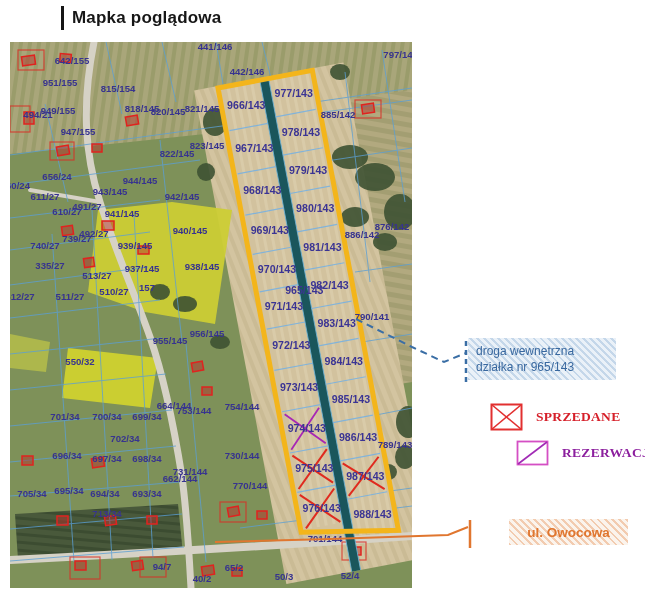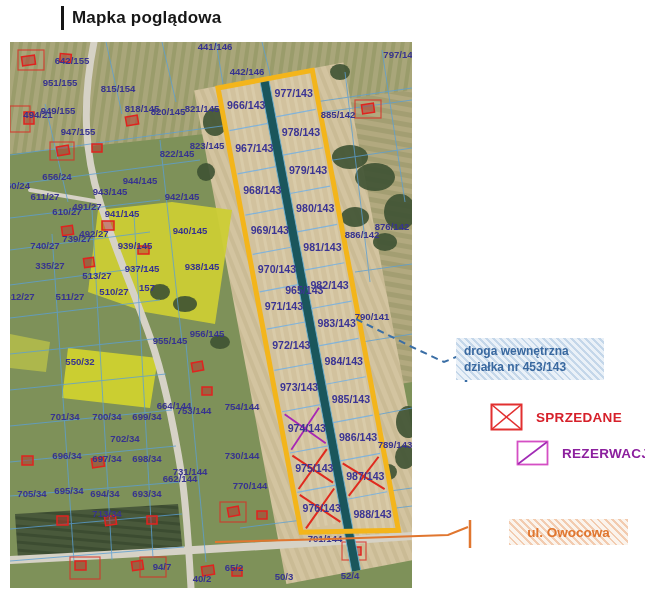--- a/index.html
+++ b/index.html
@@ -4,27 +4,27 @@
 <style>
   html,body{margin:0;padding:0;}
   body{width:645px;height:600px;background:#ffffff;position:relative;overflow:hidden;
        font-family:"Liberation Sans",sans-serif;}
   .title{position:absolute;left:13px;top:6px;border-left:3px solid #161616;padding-left:8px;
          font-size:17px;font-weight:bold;color:#161616;line-height:24px;letter-spacing:.2px;margin-left:48px;}
   #map{position:absolute;left:10px;top:42px;}
   #overlay{position:absolute;left:0;top:0;pointer-events:none;}
   #map text{font-family:"Liberation Sans",sans-serif;font-weight:bold;fill:#37338f;font-size:9.6px;}
   #map text.sl{font-size:10.6px;fill:#3b3494;}
-  .note{position:absolute;left:456px;top:338px;width:132px;padding:5px 8px;
+  .note{position:absolute;left:468px;top:338px;width:132px;padding:5px 8px;
         background:repeating-linear-gradient(45deg,rgba(110,155,200,.30) 0px,rgba(110,155,200,.30) 2px,rgba(110,155,200,0) 2px,rgba(110,155,200,0) 5px),#eaf1f8;
-        color:#39689f;font-weight:bold;font-size:12px;line-height:1.35;}
+        color:#39689f;font-weight:normal;font-size:12px;line-height:1.35;}
   .leg{position:absolute;display:flex;align-items:center;gap:13px;}
   #leg-sold{left:490px;top:403px;}
   #leg-res{left:489px;top:440px;padding-left:27px;}
-  .leg .lab{font-weight:bold;font-size:13.5px;letter-spacing:.3px;}
+  .leg .lab{font-weight:bold;font-size:13.5px;letter-spacing:.3px;font-family:Liberation Serif, serif;}
   #leg-sold .lab{color:#d6202a;}
   #leg-res .lab{color:#8c1f9e;}
   .street{position:absolute;left:476px;top:519px;width:119px;height:26px;display:flex;align-items:center;justify-content:center;
         background:repeating-linear-gradient(45deg,rgba(224,118,47,.32) 0px,rgba(224,118,47,.32) 2px,rgba(224,118,47,0) 2px,rgba(224,118,47,0) 5px),#fbf4ed;
         color:#e0762f;font-weight:bold;font-size:13.5px;margin-left:33px;}
 </style>
 </head>
 <body>
 
 <div class="title">Mapka poglądowa</div>
@@ -304,21 +304,21 @@
 
 <svg id="overlay" width="645" height="600" viewBox="0 0 645 600">
   <polyline points="356,319 412,347 444,362 466,353" fill="none" stroke="#3a6ea5" stroke-width="2" stroke-dasharray="7 5"></polyline>
   <line x1="466" y1="341" x2="466" y2="382" stroke="#3a6ea5" stroke-width="2.5" stroke-dasharray="5 4"></line>
   <polyline points="215,542 330,539 448,535 468,527" fill="none" stroke="#e0762f" stroke-width="2"></polyline>
   <line x1="470" y1="520" x2="470" y2="548" stroke="#e0762f" stroke-width="2.5"></line>
 </svg>
 
 <div class="note">
   <div>droga wewnętrzna</div>
-  <div>działka nr 453/143</div>
+  <div>działka nr 965/143</div>
 </div>
 
 <div class="leg" id="leg-sold">
   <svg width="33" height="28">
     <rect x="1.5" y="1.5" width="30" height="25" fill="none" stroke="#e23030" stroke-width="2"></rect>
     <line x1="1.5" y1="1.5" x2="31.5" y2="26.5" stroke="#e23030" stroke-width="1.6"></line>
     <line x1="31.5" y1="1.5" x2="1.5" y2="26.5" stroke="#e23030" stroke-width="1.6"></line>
   </svg>
   <span class="lab">SPRZEDANE</span>
 </div>

